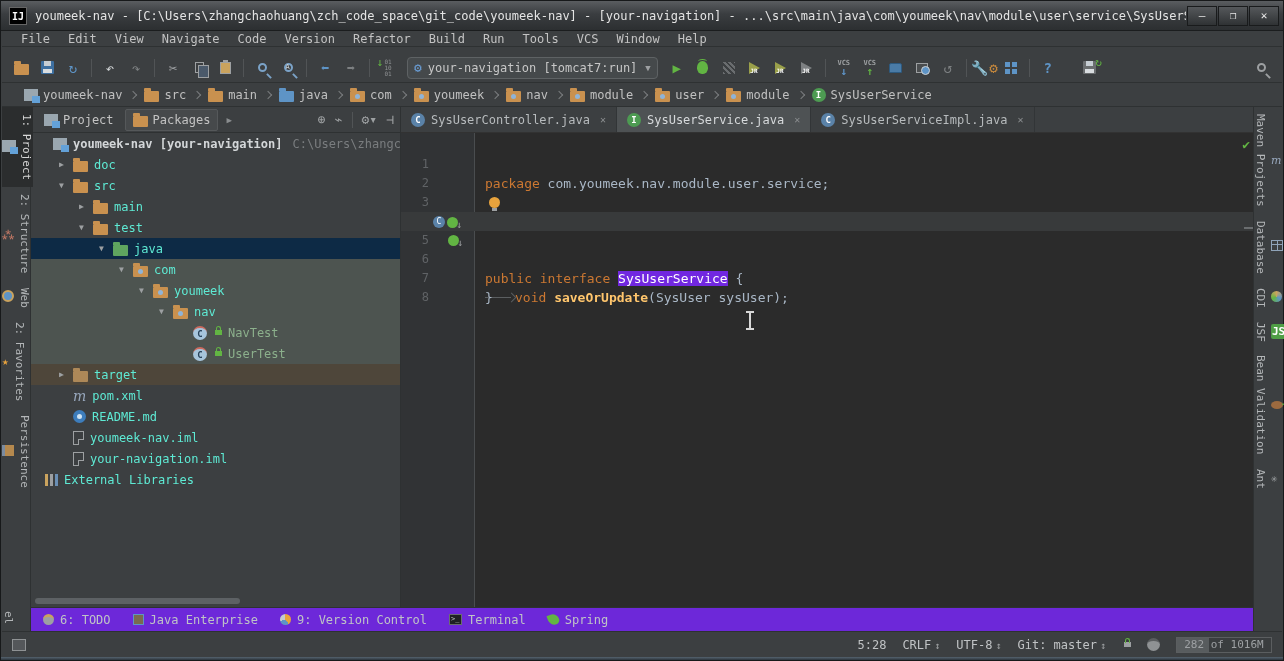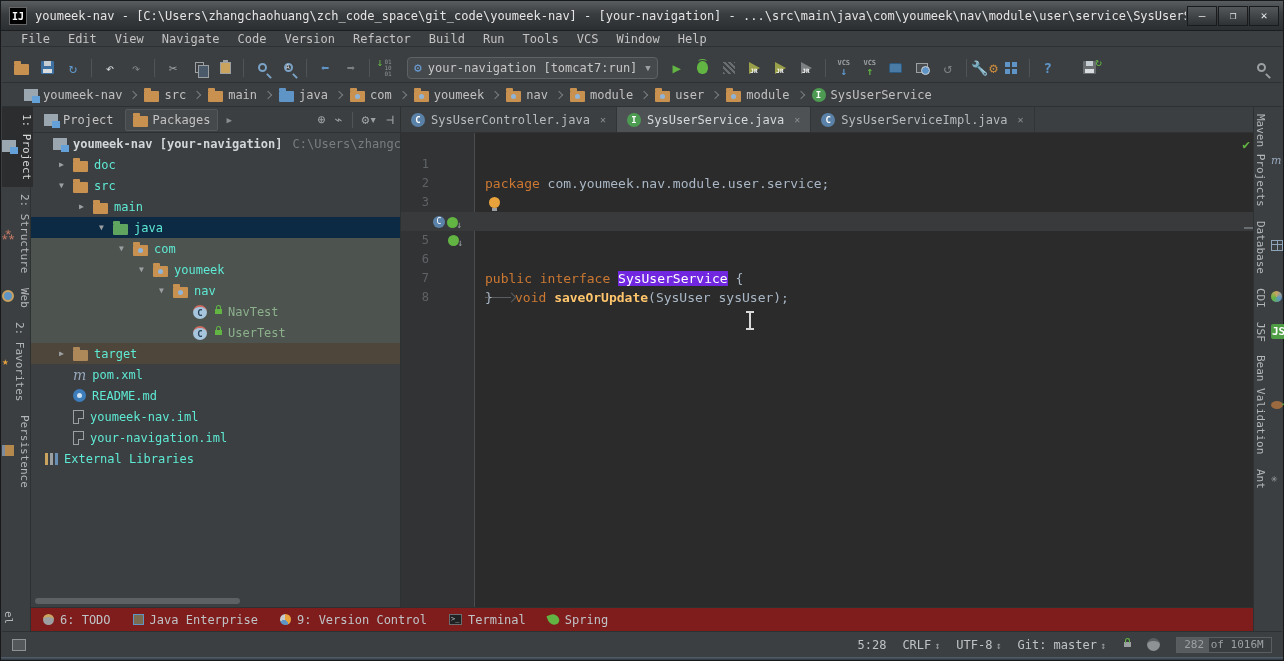--- a/index.html
+++ b/index.html
@@ -191,21 +191,21 @@
     border-radius:50%; background:#62b543; z-index:-1; }
   .bulb { position:absolute; width:11px; height:11px; border-radius:50%; background:#e8a33d; }
   .bulb::after { content:""; position:absolute; left:3px; bottom:-3px; width:5px; height:3px; background:#9da0a2; }
   .insp-ok { position:absolute; right:5px; top:4px; color:#62b543; font-size:13px; }
   .stripe-mark { position:absolute; right:2px; top:94px; width:9px; height:2px; background:#6a6d6f; }
   .ibeam { position:absolute; left:348px; top:180px; width:2px; height:15px; background:#d8d8d8; }
   .ibeam::before, .ibeam::after { content:""; position:absolute; left:-3px; width:8px; height:2px; background:#d8d8d8; }
   .ibeam::before { top:-2px; } .ibeam::after { bottom:-2px; }
 
   
-  .bottombar { position:absolute; left:30px; right:28px; bottom:29px; height:24px; background:#7f1d1d;
+  .bottombar { position:absolute; left:30px; right:28px; bottom:29px; height:24px; background:#6d28d9;
     border-top:1px solid #2e3132; display:flex; align-items:center; padding:0 12px; gap:22px; }
   .bb-item { display:flex; align-items:center; gap:6px; color:#bfc3c6; }
   .bb-right { margin-left:auto; display:flex; gap:26px; }
   .mi-todo { width:11px; height:11px; border-radius:50%; background:#9da0a2; border-top:3px solid #caa35e; }
   .mi-jee { width:11px; height:11px; background:#7a6a4f; border:1px solid #5e94c6; }
   .mi-vcs9 { width:11px; height:11px; border-radius:50%;
     background:conic-gradient(#e8a33d 0 40%, #5e94c6 40% 70%, #c5cace 70% 100%); }
   .mi-term { width:13px; height:11px; background:#1f2123; border:1px solid #6a6d6f; color:#c5c8ca;
     font-size:7px; line-height:9px; text-align:left; padding-left:1px; }
   .mi-bubble { width:13px; height:9px; background:#8f9294; border-radius:2px; }
@@ -486,20 +486,25 @@
       </div>
       <div class="trow" style="--lv:1">
         <span class="ar exp"></span>
         <span class="icn mi mi-folder"></span>
         <span class="tlabel">src</span>
       </div>
       <div class="trow" style="--lv:2">
         <span class="ar col"></span>
         <span class="icn mi mi-folder"></span>
         <span class="tlabel">main</span>
+      </div>
+      <div class="trow" style="--lv:2">
+        <span class="ar exp"></span>
+        <span class="icn mi mi-folder"></span>
+        <span class="tlabel">test</span>
       </div>
       <div class="trow sel" style="--lv:3">
         <span class="ar exp"></span>
         <span class="icn mi mi-folder green"></span>
         <span class="tlabel">java</span>
       </div>
       <div class="trow rel" style="--lv:4">
         <span class="ar exp"></span>
         <span class="icn mi mi-folder mi-pkg"></span>
         <span class="tlabel">com</span>

